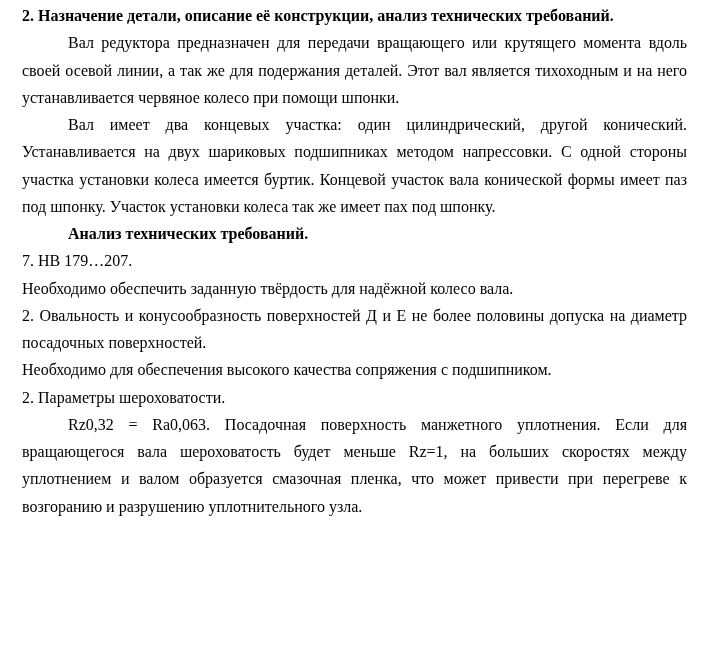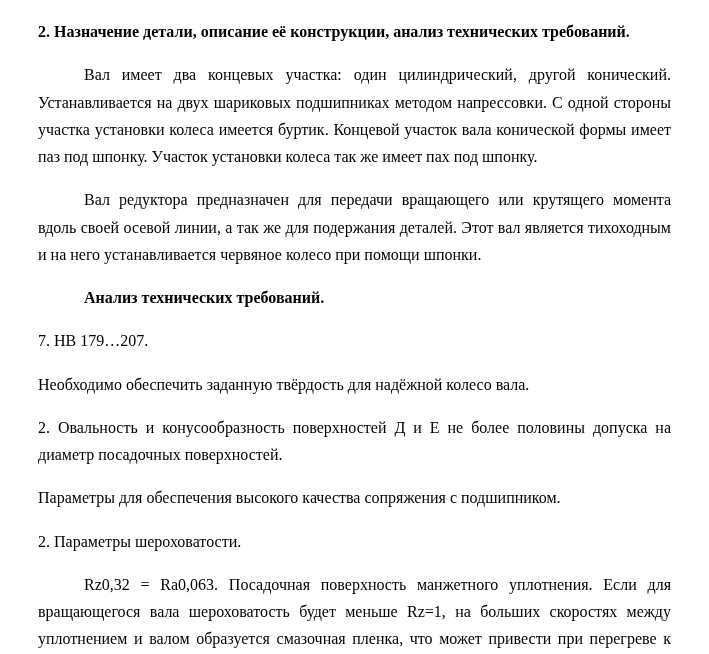--- a/index.html
+++ b/index.html
@@ -17,38 +17,38 @@
     width: 709px;
     height: 654px;
     padding: 2px 22px 0 22px;
     font-family: "Liberation Serif", "DejaVu Serif", serif;
     font-size: 16px;
     line-height: 27.25px;
     color: #000000;
     -webkit-font-smoothing: antialiased;
   }
   .page p {
-    margin: 16px;
+    margin: 0;
     padding: 0;
     text-align: justify;
   }
   .indent {
     text-indent: 46px;
   }
   .bold {
     font-weight: bold;
   }
 </style>
 </head>
 <body>
 
 <div class="page">
   <p class="bold">2. Назначение детали, описание её конструкции, анализ технических требований.</p>
+  <p class="indent">Вал редуктора предназначен для передачи вращающего или крутящего момента вдоль своей осевой линии, а так же для подержания деталей. Этот вал является тихоходным и на него устанавливается червяное колесо при помощи шпонки.</p>
   <p class="indent">Вал имеет два концевых участка: один цилиндрический, другой конический. Устанавливается на двух шариковых подшипниках методом напрессовки. С одной стороны участка установки колеса имеется буртик. Концевой участок вала конической формы имеет паз под шпонку. Участок установки колеса так же имеет пах под шпонку.</p>
-  <p class="indent">Вал редуктора предназначен для передачи вращающего или крутящего момента вдоль своей осевой линии, а так же для подержания деталей. Этот вал является тихоходным и на него устанавливается червяное колесо при помощи шпонки.</p>
   <p class="bold indent">Анализ технических требований.</p>
   <p>7. НВ 179…207.</p>
   <p>Необходимо обеспечить заданную твёрдость для надёжной колесо вала.</p>
   <p>2. Овальность и конусообразность поверхностей Д и Е не более половины допуска на диаметр посадочных поверхностей.</p>
-  <p>Параметры для обеспечения высокого качества сопряжения с подшипником.</p>
+  <p>Необходимо для обеспечения высокого качества сопряжения с подшипником.</p>
   <p>2. Параметры шероховатости.</p>
   <p class="indent">Rz0,32 = Ra0,063. Посадочная поверхность манжетного уплотнения. Если для вращающегося вала шероховатость будет меньше Rz=1, на больших скоростях между уплотнением и валом образуется смазочная пленка, что может привести при перегреве к возгоранию и разрушению уплотнительного узла.</p>
 </div>
 
 </body></html>

